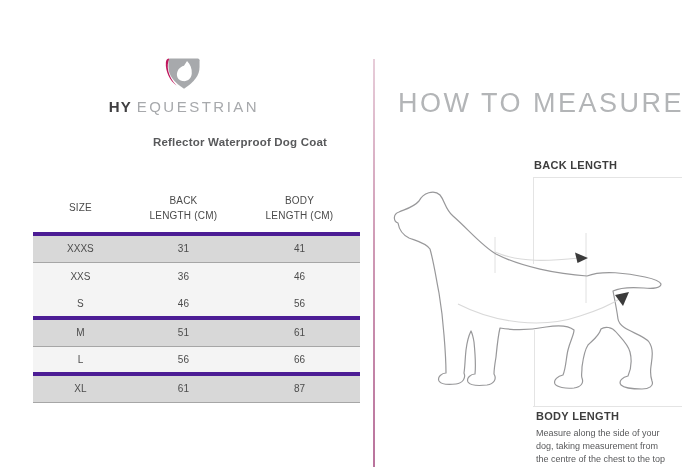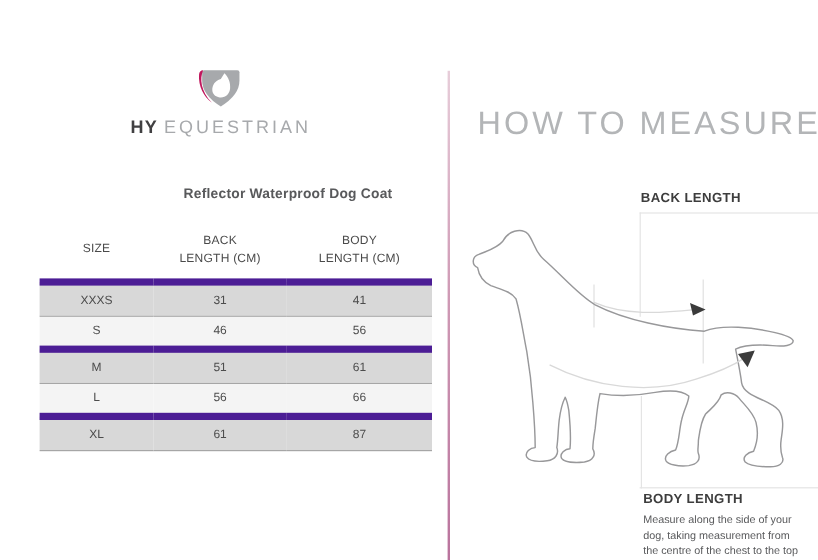--- a/index.html
+++ b/index.html
@@ -6,31 +6,31 @@
   body { background:#ffffff; font-family:"Liberation Sans", sans-serif; }
   .page { position:relative; width:682px; height:467px; background:#ffffff; overflow:hidden;margin-top:32px; }
 
   
   .logo-shield { position:absolute; left:165px; top:24px; width:38px; height:36px; }
   .logo-text { position:absolute; left:94px; top:66px; width:180px; text-align:center;
                font-size:15px; white-space:nowrap; }
   .logo-text .hy { font-weight:bold; color:#414042; letter-spacing:1px; margin-right:5px; }
   .logo-text .eq { color:#a7a9ac; letter-spacing:2.5px; }
 
-  .product-title { position:absolute; left:100px; top:124px; width:280px; text-align:center;
+  .product-title { position:absolute; left:100px; top:104px; width:280px; text-align:center;
                    font-weight:bold; font-size:11.5px; color:#58595b; letter-spacing:0.2px; }
 
   table.size-table { position:absolute; left:33px; top:154px; width:327px;
                      border-collapse:collapse; font-size:10px; color:#4c4c4c; }
   table.size-table th { font-weight:400; color:#4a4a4a; white-space:pre-line;
                         text-align:center; vertical-align:middle; padding:8px 0 9px;
                         line-height:1.45; letter-spacing:0.2px; }
   table.size-table col.c1 { width:29%; } table.size-table col.c2 { width:34%; } table.size-table col.c3 { width:37%; }
   table.size-table td { height:28px; text-align:center; vertical-align:middle; }
-  tr.row-gray td { background:#d8d8d8; border-top:6px solid #4c1d95; border-bottom:1px solid #a6a6a6; }
+  tr.row-gray td { background:#d8d8d8; border-top:4px solid #4c1d95; border-bottom:1px solid #a6a6a6; }
   tr.row-light td { background:#f4f4f4; }
 
   
   .divider { position:absolute; left:373px; top:27px; width:2px; height:414px;
              background:linear-gradient(180deg,#e7cdd9 0%,#cf9ab5 45%,#b9729c 100%); }
 
   
   .htm-title { position:absolute; left:398px; top:56px; font-size:27px; color:#b3b5b7;
                letter-spacing:2.5px; font-weight:400; white-space:nowrap; }
 
@@ -81,20 +81,25 @@
 LENGTH (CM)</th>
         <th>BODY
 LENGTH (CM)</th>
       </tr>
     </thead>
     <tbody>
         <tr class="row-gray">
           <td>XXXS</td>
           <td>31</td>
           <td>41</td>
+        </tr>
+        <tr class="row-light">
+          <td>XXS</td>
+          <td>36</td>
+          <td>46</td>
         </tr>
         <tr class="row-light">
           <td>S</td>
           <td>46</td>
           <td>56</td>
         </tr>
         <tr class="row-gray">
           <td>M</td>
           <td>51</td>
           <td>61</td>

